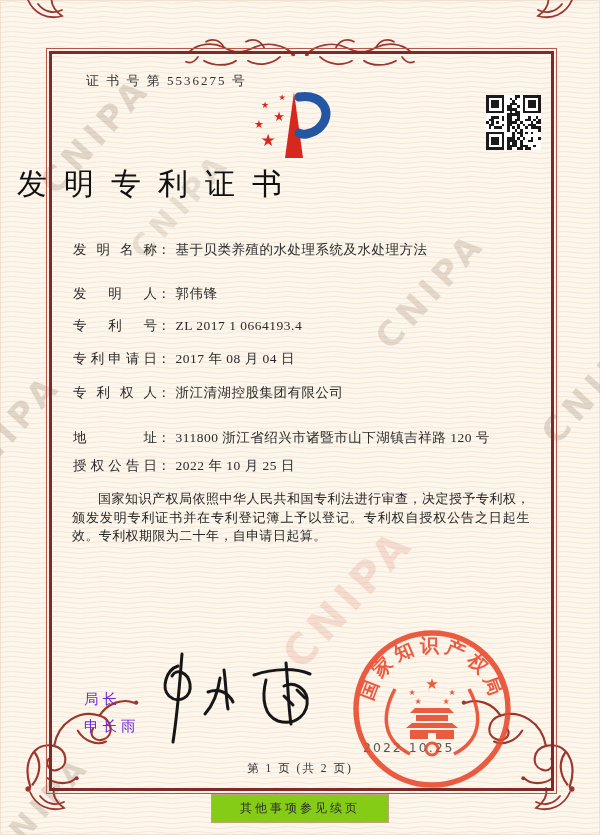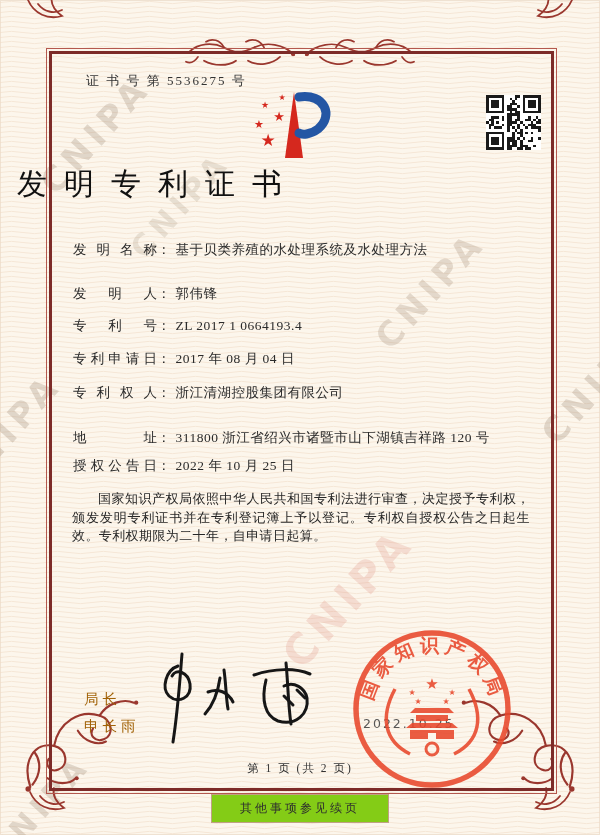--- a/index.html
+++ b/index.html
@@ -26,23 +26,23 @@
   .frow{position:absolute;left:0;white-space:nowrap;}
   .flabel{display:inline-block;width:84px;text-align:justify;text-align-last:justify;
           vertical-align:bottom;}
   .fcolon{margin-right:5px;}
   .fvalue{letter-spacing:.5px;}
   .grant2{position:absolute;left:255px;top:0;}
   .paras{position:absolute;left:72px;top:486px;width:458px;font-size:13px;line-height:18.5px;
          color:#262626;text-align:justify;letter-spacing:.4px;}
   .paras p{margin:4px 0 2px 0;text-indent:2em;}
   .director{position:absolute;left:84px;top:686px;font-size:14.5px;letter-spacing:4px;
-            line-height:27px;color:#a16207;font-family:"Liberation Sans",sans-serif;}
+            line-height:27px;color:#6d28d9;font-family:"Liberation Sans",sans-serif;}
   .sig{position:absolute;left:148px;top:648px;z-index:4;}
-  .sealdate{position:absolute;left:363px;top:716px;z-index:3;font-size:12.5px;color:#3c3c3c;
+  .sealdate{position:absolute;left:363px;top:740px;z-index:3;font-size:12.5px;color:#3c3c3c;
             letter-spacing:2px;font-family:"DejaVu Sans",sans-serif;opacity:.85;}
   .seal{position:absolute;left:350px;top:627px;z-index:4;}
   .pageinfo{position:absolute;left:0;right:0;top:761px;text-align:center;font-size:11.5px;
             letter-spacing:2px;color:#333;}
   .tab{position:absolute;left:50%;top:794px;transform:translateX(-50%);z-index:3;
        border:1px solid #c0a184;background:#84cc16;padding:5px 28px;font-size:12px;
        letter-spacing:3px;color:#2e2e2e;white-space:nowrap;}
   .logo{position:absolute;left:233px;top:84px;}
   .qr{position:absolute;left:486px;top:95px;}
 </style>

